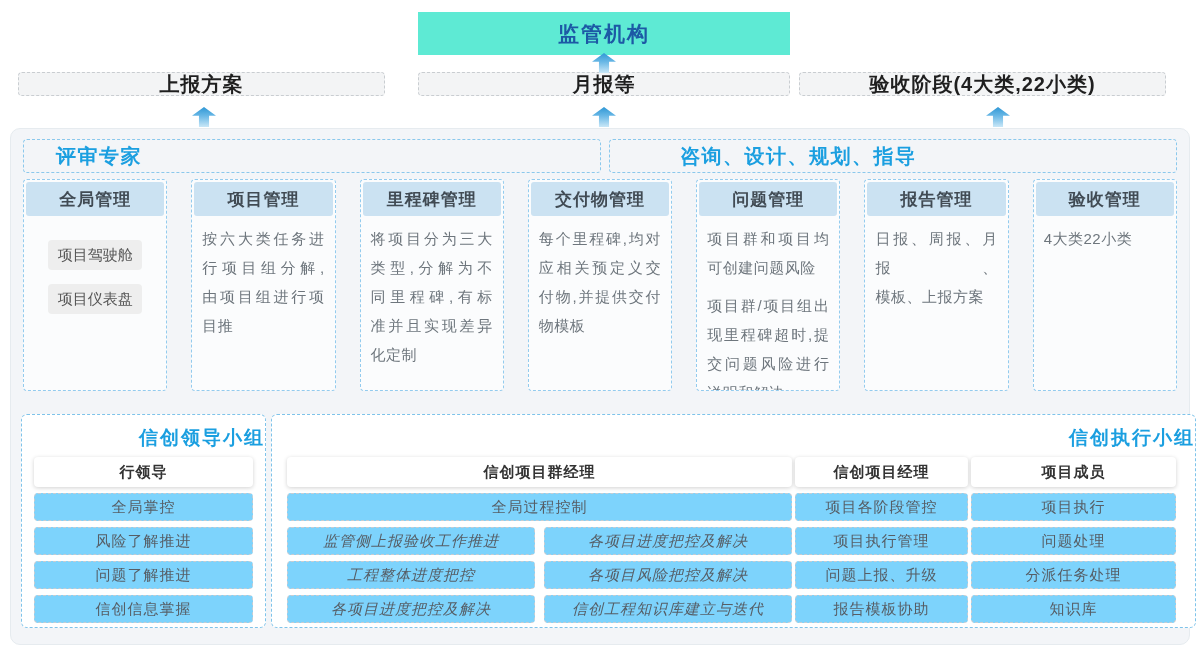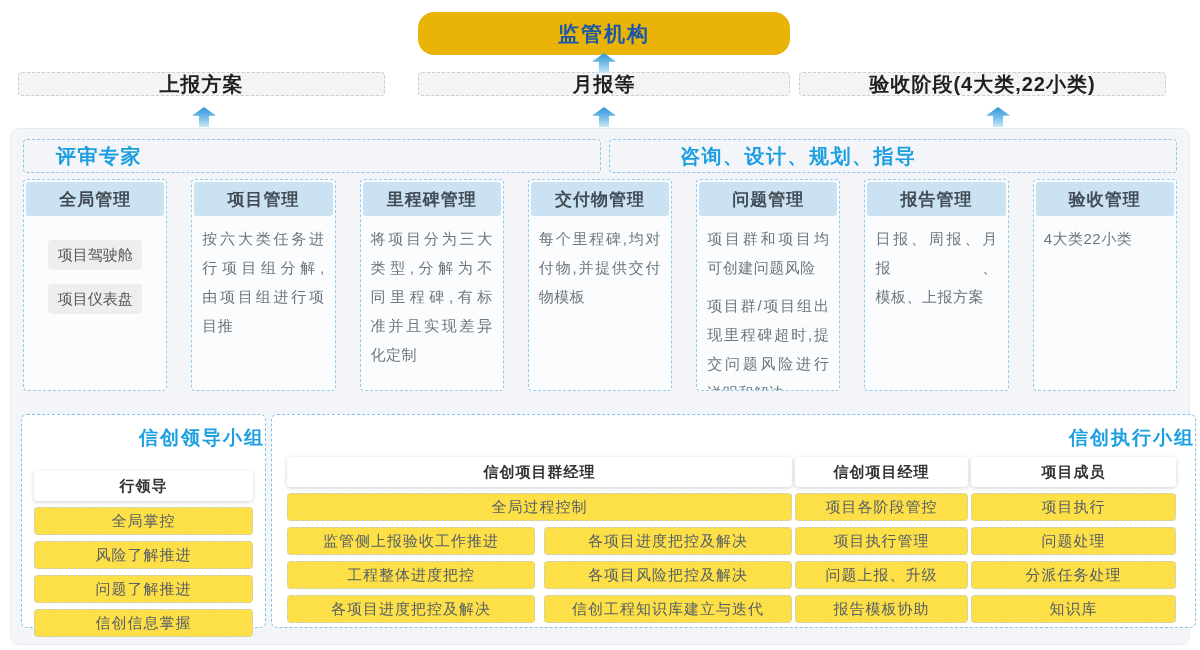--- a/index.html
+++ b/index.html
@@ -2,21 +2,21 @@
 <html><head>
 <meta charset="utf-8">
 <style>
   * { margin:0; padding:0; box-sizing:border-box; }
   html,body { width:1200px; height:650px; background:#ffffff;
     font-family:"Liberation Sans","DejaVu Sans",sans-serif; }
   #stage { position:relative; width:1200px; height:650px; overflow:hidden; }
 
   
   .regulator { position:absolute; left:418px; top:12px; width:372px; height:43px;
-    background:#eab308; border-radius:16px; display:flex; align-items:center; justify-content:center;
+    background:#5eead4; border-radius:0; display:flex; align-items:center; justify-content:center;
     font-size:21px; font-weight:bold; color:#1c59a5; letter-spacing:2px; }
   .flow-box { position:absolute; top:72px; height:24px; background:#f3f4f5;
     border:1px dashed #c9cdd1; border-radius:4px; display:flex; align-items:center; justify-content:center;
     font-size:20px; font-weight:bold; color:#1f1f1f; letter-spacing:1px; }
   #flow-0 { left:18px;  width:367px; }
   #flow-1 { left:418px; width:372px; }
   #flow-2 { left:799px; width:367px; }
 
   
   .up-arrow { position:absolute; width:24px; height:20px;
@@ -52,29 +52,29 @@
     border:1px dashed #7ec3ea; border-radius:6px; }
   #leader-group { left:10px;  width:245px; }
   #exec-group   { left:260px; width:925px; }
   .group-title { margin-top:8px; height:30px; line-height:30px; text-align:right;
     font-size:19px; font-weight:bold; color:#1b9fe0; letter-spacing:2px; }
   .role-header { height:30px; background:#ffffff; border-radius:4px;
     box-shadow:0 1px 4px rgba(0,0,0,0.18); display:flex; align-items:center; justify-content:center;
     font-size:15px; font-weight:bold; color:#333333; letter-spacing:1px; }
   .d-item { height:28px; border:1px dashed #c6ccd2; border-radius:4px;
     display:flex; align-items:center; justify-content:center;
-    font-size:15px; color:#565e66; letter-spacing:1px; background:#fde047; }
+    font-size:15px; color:#565e66; letter-spacing:1px; background:#7dd3fc; }
   .leader-inner { padding:4px 12px 0; }
   .leader-inner .d-item { margin-top:6px; }
   .exec-row { display:flex; gap:3px; margin:4px 19px 0 15px; }
   .exec-colA { flex:0 0 505px; }
   .exec-colB { flex:0 0 173px; }
   .exec-colC { flex:1; }
   .exec-colA .d-item, .exec-colB .d-item, .exec-colC .d-item { margin-top:6px; }
-  .grid-row { display:flex; gap:9px; }
+  .grid-row { display:flex; gap:9px;font-style:italic; }
   .grid-row .d-item { flex:1; }
 
   
   #ar-top    { left:592px; top:53px; }
   #ar-flow-0 { left:192px; top:107px; }
   #ar-flow-1 { left:592px; top:107px; }
   #ar-flow-2 { left:986px; top:107px; }
   #ar-col-0 { left:88px;   top:391px; }
   #ar-col-1 { left:254px;  top:391px; }
   #ar-col-2 { left:421px;  top:391px; }
@@ -141,20 +141,21 @@
           <div class="jl">同里程碑,有标</div>
           <div class="jl">准并且实现差异</div>
           <div class="jl last">化定制</div>
         </div>
       </div>
 
       <div class="col">
         <div class="col-header">交付物管理</div>
         <div class="col-body para">
           <div class="jl">每个里程碑,均对</div>
+          <div class="jl">应相关预定义交</div>
           <div class="jl">付物,并提供交付</div>
           <div class="jl last">物模板</div>
         </div>
       </div>
 
       <div class="col">
         <div class="col-header">问题管理</div>
         <div class="col-body">
           <div class="para">
             <div class="jl">项目群和项目均</div>
@@ -182,21 +183,21 @@
         <div class="col-body para">
           <div class="jl last">4大类22小类</div>
         </div>
       </div>
 
     </div>
 
     <div class="group" id="leader-group">
       <div class="group-title">信创领导小组</div>
       <div class="leader-inner">
-        <div class="role-header" style="margin-top:14px;">行领导</div>
+        <div class="role-header" style="margin-top:0;">行领导</div>
         <div class="d-item">全局掌控</div>
         <div class="d-item">风险了解推进</div>
         <div class="d-item">问题了解推进</div>
         <div class="d-item">信创信息掌握</div>
       </div>
     </div>
 
     <div class="group" id="exec-group">
       <div class="group-title">信创执行小组</div>
       <div class="exec-row">

